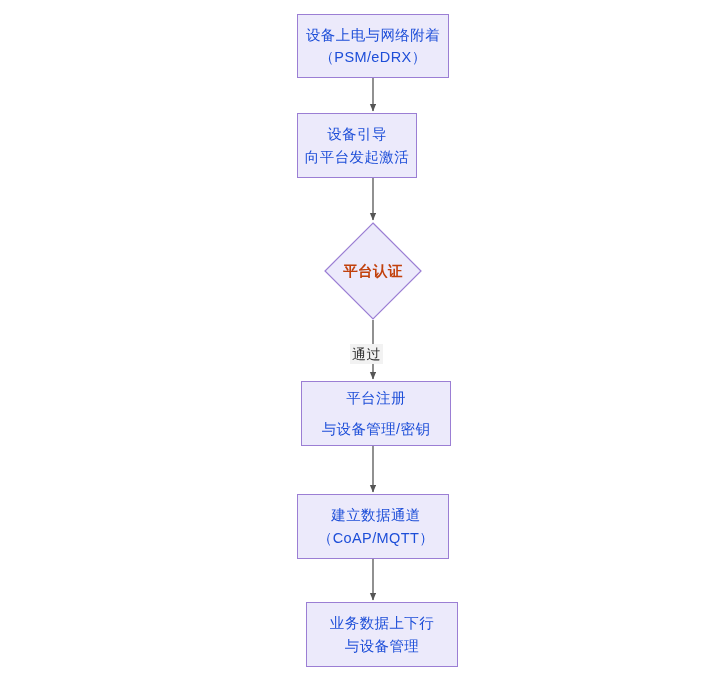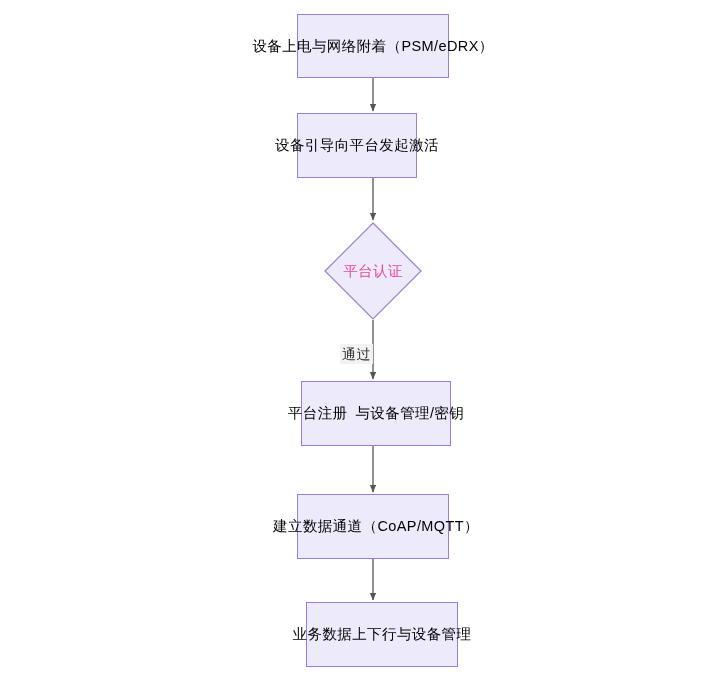--- a/index.html
+++ b/index.html
@@ -30,23 +30,24 @@
     height: 700px;
   }
 
   
   .node {
     position: absolute;
     box-sizing: border-box;
     background: #ECEAFB;
     border: 1px solid #9B7ED4;
     display: flex;
+    flex-direction: column;
     align-items: center;
     justify-content: center;
-    color: #000000;
+    color: #1d4ed8;
     font-size: 14.5px;
     line-height: 1.55;
     text-align: center;
     letter-spacing: 0.4px;
     white-space: nowrap;
   }
   .node .line2 {
     display: block;
   }
 
@@ -65,24 +66,25 @@
   }
   .decision .diamond-label {
     position: absolute;
     left: 0;
     top: 0;
     width: 98px;
     height: 98px;
     display: flex;
     align-items: center;
     justify-content: center;
-    color: #ec4899;
+    color: #c2410c;
     font-size: 14.5px;
     letter-spacing: 0.4px;
     white-space: nowrap;
+    font-weight: bold;
   }
 
   
   .edge-label {
     position: absolute;
     background: #F2F2F2;
     color: #303030;
     font-size: 14px;
     letter-spacing: 0.4px;
     padding: 1px 2px;
@@ -123,21 +125,21 @@
     <span class="line2">向平台发起激活</span>
   </div>
 
   <div class="decision" style="left:324px; top:222px;">
     <svg class="diamond-shape" viewBox="0 0 98 98" width="98" height="98">
       <polygon points="49,1 97,49 49,97 1,49" fill="#ECEAFB" stroke="#9B7ED4" stroke-width="1.2"></polygon>
     </svg>
     <div class="diamond-label">平台认证</div>
   </div>
 
-  <div class="edge-label" style="left:340px; top:344px;">通过</div>
+  <div class="edge-label" style="left:350px; top:344px;">通过</div>
 
   <div class="node" style="left:301px; top:381px; width:150px; height:65px;gap:8px;">
     <span>平台注册</span>
     <span class="line2">与设备管理/密钥</span>
   </div>
 
   <div class="node" style="left:297px; top:494px; width:152px; height:65px;padding-left:6px;">
     <span>建立数据通道</span>
     <span class="line2">（CoAP/MQTT）</span>
   </div>

